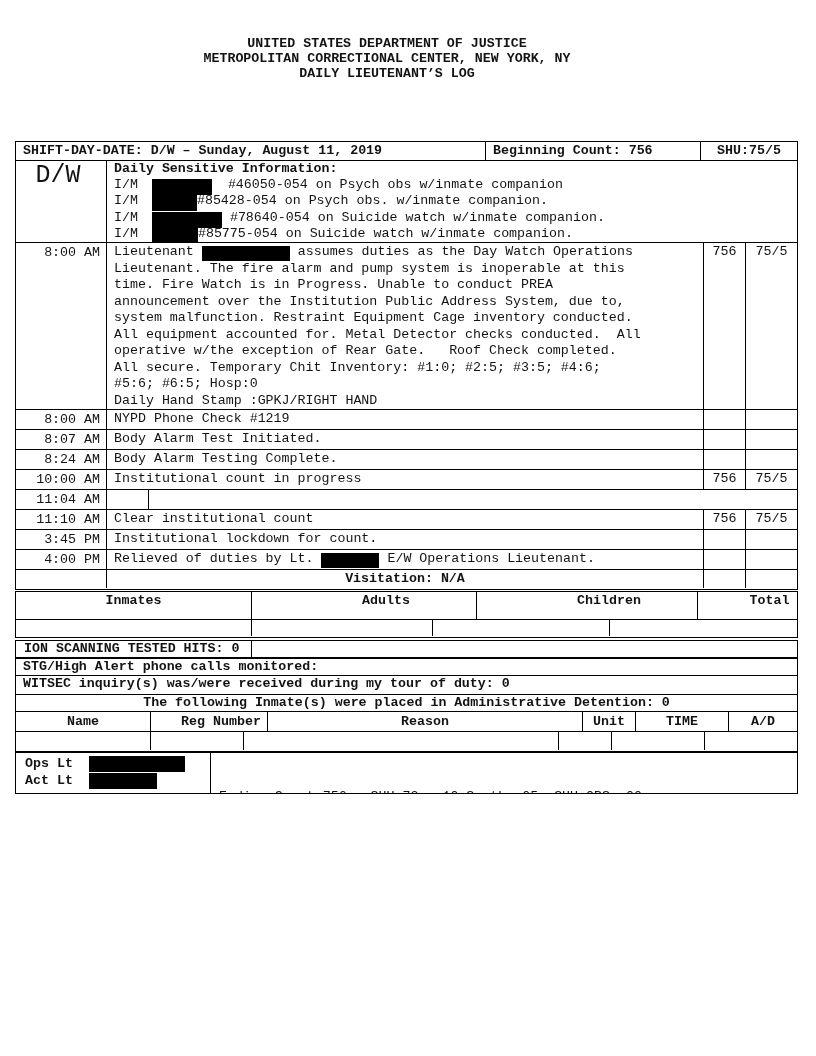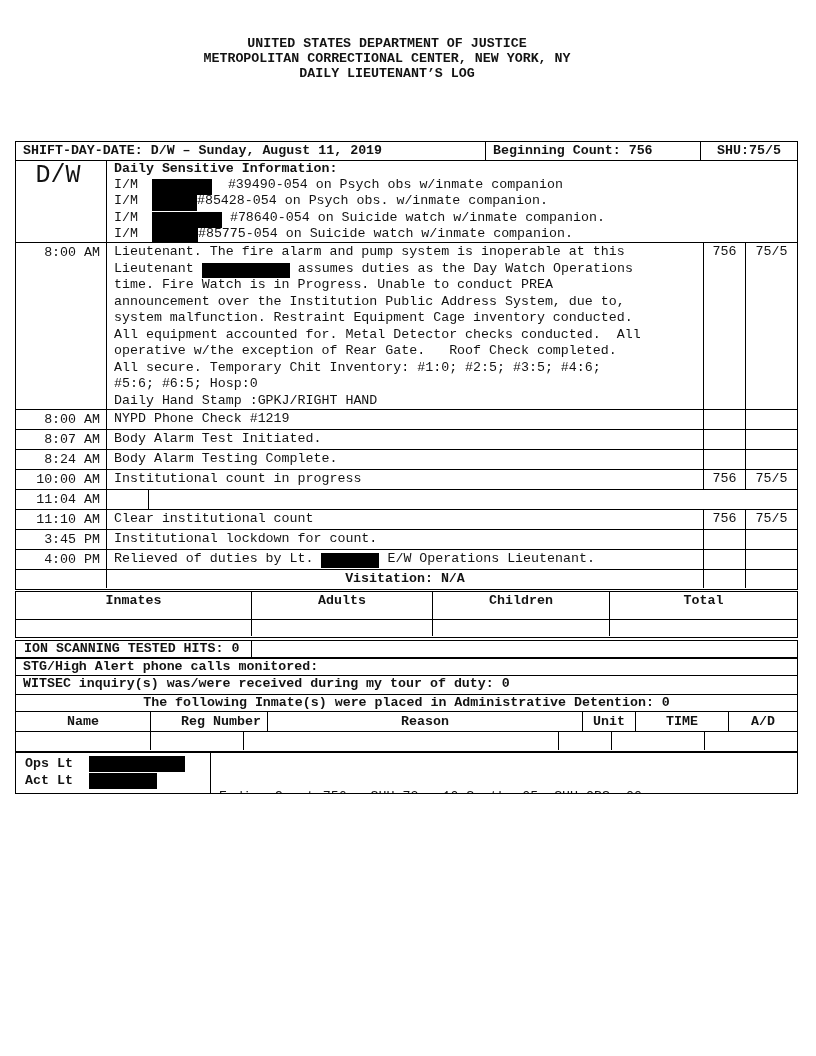--- a/index.html
+++ b/index.html
@@ -35,21 +35,21 @@
   .c-text { flex:1; padding:1px 0 0 7px; overflow:hidden; }
   .c-text.center { padding-left:0; }
   .line { line-height:16.5px; white-space:pre; }
   .c-count { width:42px; text-align:center; padding-top:1px; line-height:16.5px; }
   .c-shu { width:51px; text-align:center; padding-top:1px; line-height:16.5px; }
 
   .redact { display:inline-block; background:#000; height:15px;
             vertical-align:text-bottom; margin-bottom:-2px; }
 
   .vis-table { top:591px; height:47px; }
-  .vh { height:28px; }
+  .vh { height:28px;gap:44px; }
   .ve { height:16px; }
   .vcell { padding-top:1px; line-height:16px; text-align:center; overflow:hidden; }
 
   .ion-row { top:640px; height:18px; }
   .ion-left { width:236px; padding:0 0 0 8px; line-height:15px; }
   .flex1 { flex:1; }
 
   .stg-box { top:658px; height:37px; }
   .stg-line { height:17px; padding:0 0 0 7px; line-height:16px; white-space:pre; }
 
@@ -81,33 +81,33 @@
     <div class="row bb mt-head">
       <div class="cell br w-shift bold">SHIFT-DAY-DATE: D/W – Sunday, August 11, 2019</div>
       <div class="cell br w-begin bold">Beginning Count: 756</div>
       <div class="cell w-shu-h bold">SHU:75/5</div>
     </div>
     <div class="row bb dw-row">
       <div class="c-time br dw-label">D/W</div>
       <div class="c-sens">
         <div class="sline bold">Daily Sensitive Information:</div>
         <div id="sensitive-entries">
-            <div class="sline pre"><span class="pre">I/M </span><span class="redact" style="width: 60px; margin-left: 6px; height: 16px; margin-bottom: -3px;"></span><span class="pre">  #39490-054 on Psych obs w/inmate companion</span></div>
+            <div class="sline pre"><span class="pre">I/M </span><span class="redact" style="width: 60px; margin-left: 6px; height: 16px; margin-bottom: -3px;"></span><span class="pre">  #46050-054 on Psych obs w/inmate companion</span></div>
             <div class="sline pre"><span class="pre">I/M </span><span class="redact" style="width: 45px; margin-left: 6px; height: 16px; margin-bottom: -3px;"></span><span class="pre">#85428-054 on Psych obs. w/inmate companion.</span></div>
             <div class="sline pre"><span class="pre">I/M </span><span class="redact" style="width: 70px; margin-left: 6px; height: 16px; margin-bottom: -3px;"></span><span class="pre"> #78640-054 on Suicide watch w/inmate companion.</span></div>
             <div class="sline pre"><span class="pre">I/M </span><span class="redact" style="width: 46px; margin-left: 6px; height: 16px; margin-bottom: -3px;"></span><span class="pre">#85775-054 on Suicide watch w/inmate companion.</span></div>
           </div>
       </div>
     </div>
     <div id="log-rows">
         <div class="row bb" style="height: 167px;">
           <div class="c-time br">8:00 AM</div>
           <div class="c-text br">
+            <div class="line pre"><span class="pre">Lieutenant </span><span class="redact" style="width: 88px;"></span><span class="pre"> assumes duties as the Day Watch Operations</span></div>
             <div class="line pre"><span class="pre">Lieutenant. The fire alarm and pump system is inoperable at this</span></div>
-            <div class="line pre"><span class="pre">Lieutenant </span><span class="redact" style="width: 88px;"></span><span class="pre"> assumes duties as the Day Watch Operations</span></div>
             <div class="line pre"><span class="pre">time. Fire Watch is in Progress. Unable to conduct PREA</span></div>
             <div class="line pre"><span class="pre">announcement over the Institution Public Address System, due to,</span></div>
             <div class="line pre"><span class="pre">system malfunction. Restraint Equipment Cage inventory conducted.</span></div>
             <div class="line pre"><span class="pre">All equipment accounted for. Metal Detector checks conducted.  All</span></div>
             <div class="line pre"><span class="pre">operative w/the exception of Rear Gate.   Roof Check completed.</span></div>
             <div class="line pre"><span class="pre">All secure. Temporary Chit Inventory: #1:0; #2:5; #3:5; #4:6;</span></div>
             <div class="line pre"><span class="pre">#5:6; #6:5; Hosp:0</span></div>
             <div class="line pre"><span class="pre">Daily Hand Stamp :GPKJ/RIGHT HAND</span></div>
           </div>
           <div class="c-count br">756</div>

